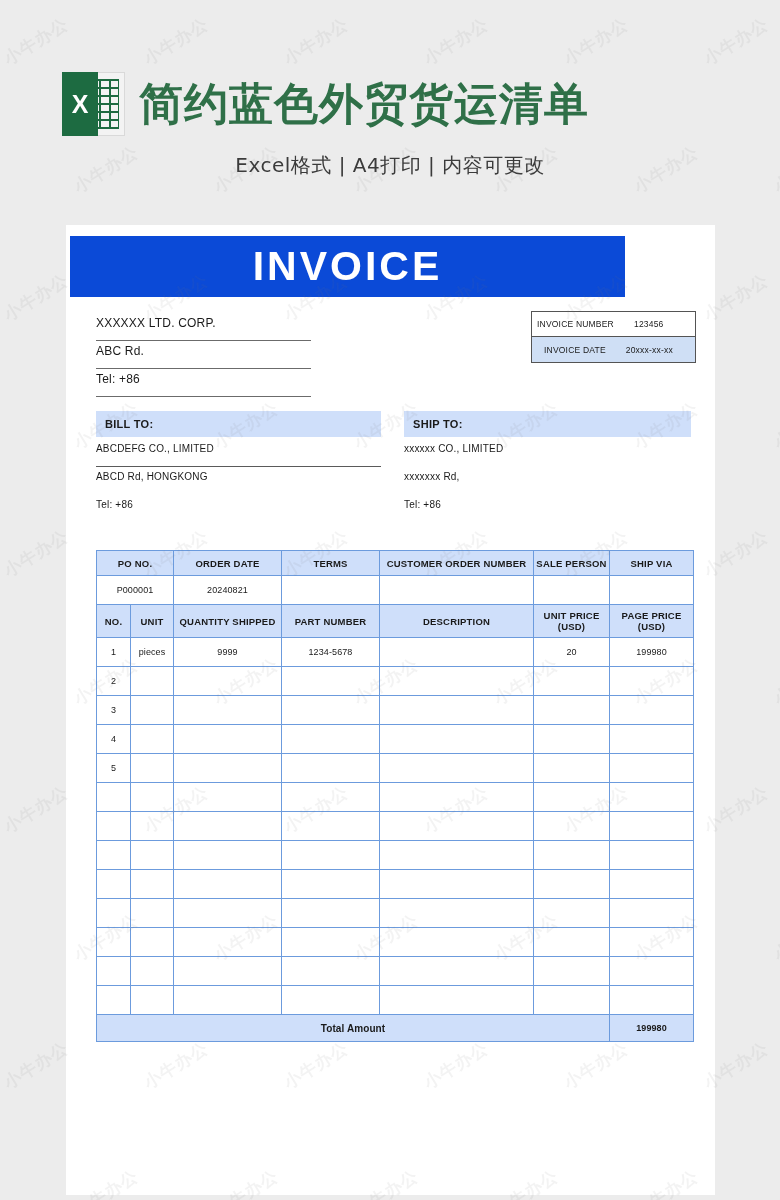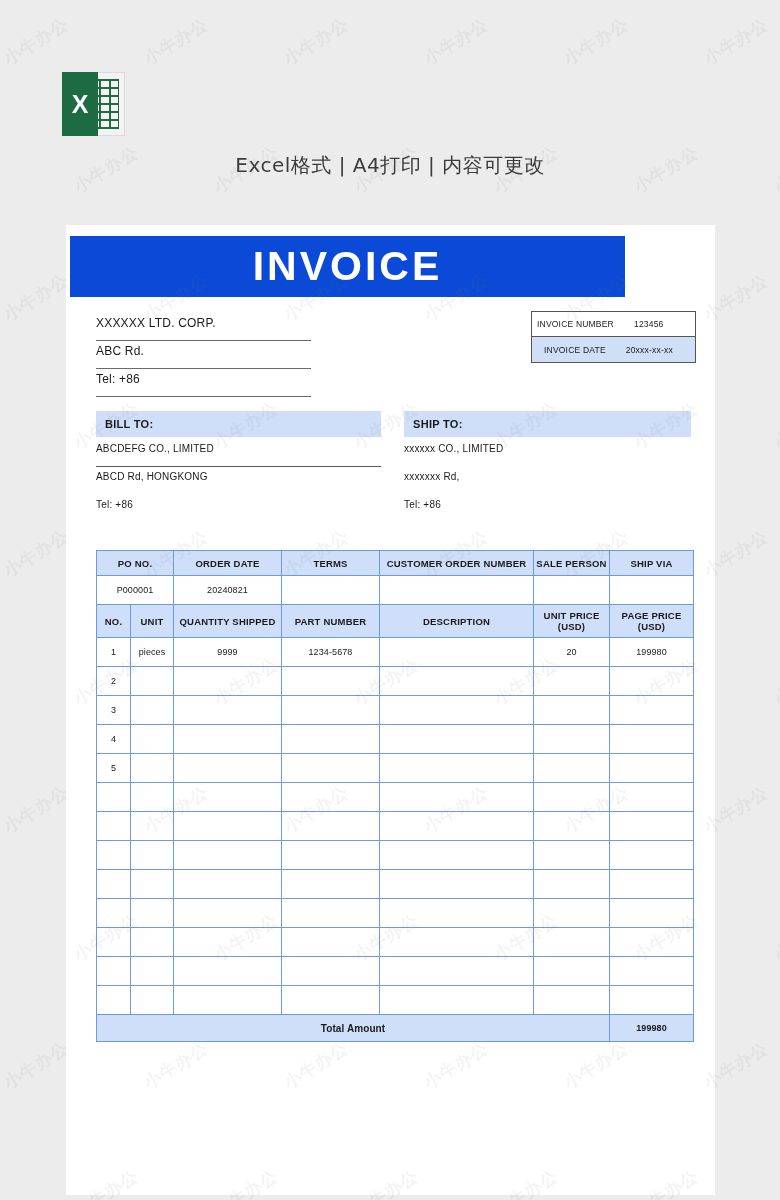--- a/index.html
+++ b/index.html
@@ -268,20 +268,21 @@
         <i style="left:0;top:32px;width:30px;height:1.5px;"></i>
         <i style="left:0;top:40px;width:30px;height:1.5px;"></i>
         <i style="left:0;top:48px;width:30px;height:1.5px;"></i>
         <i style="left:0;top:0;width:1.5px;height:50px;"></i>
         <i style="left:10px;top:0;width:1.5px;height:50px;"></i>
         <i style="left:20px;top:0;width:1.5px;height:50px;"></i>
         <i style="left:28.5px;top:0;width:1.5px;height:50px;"></i>
       </div>
       <div class="tab"></div>
     </div>
+    <div class="promo-title">简约蓝色外贸货运清单</div>
   </div>
   <div class="promo-sub">Excel格式 | A4打印 | 内容可更改</div>
 </div>
 
 <div class="paper">
 
   <div class="banner">INVOICE</div>
 
   <div class="seller">
     <div class="line">XXXXXX LTD. CORP.</div>

